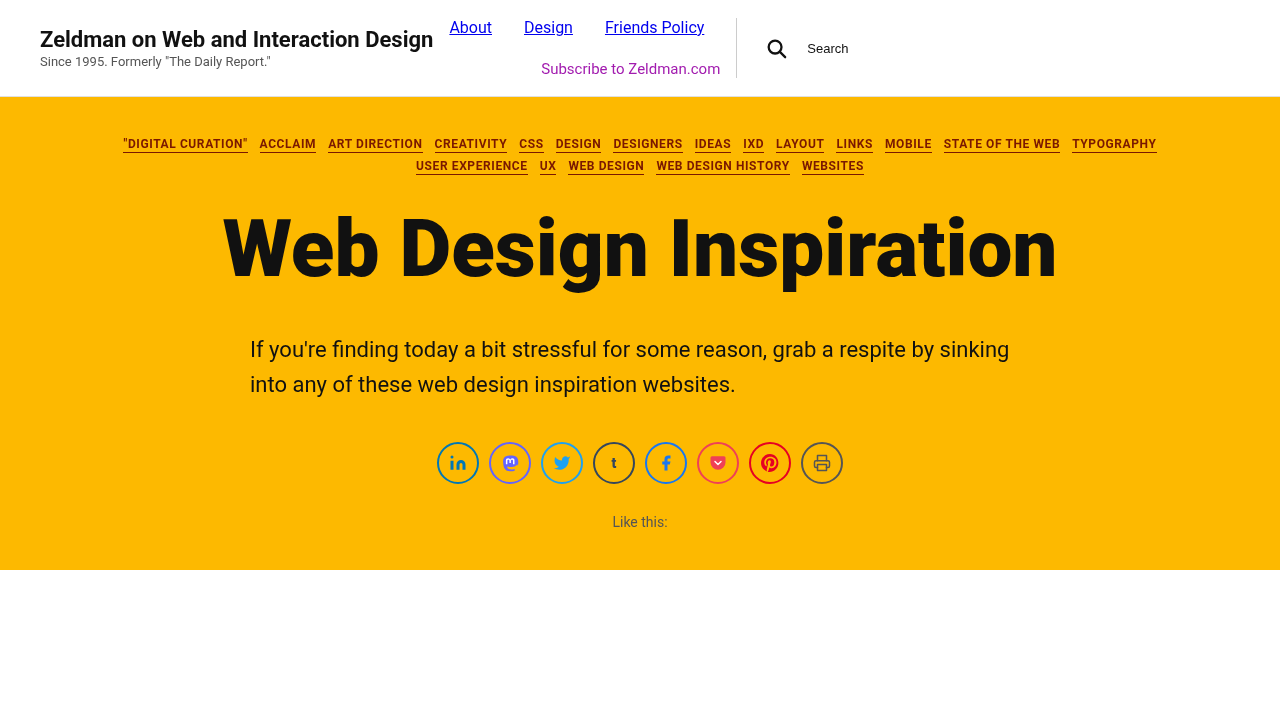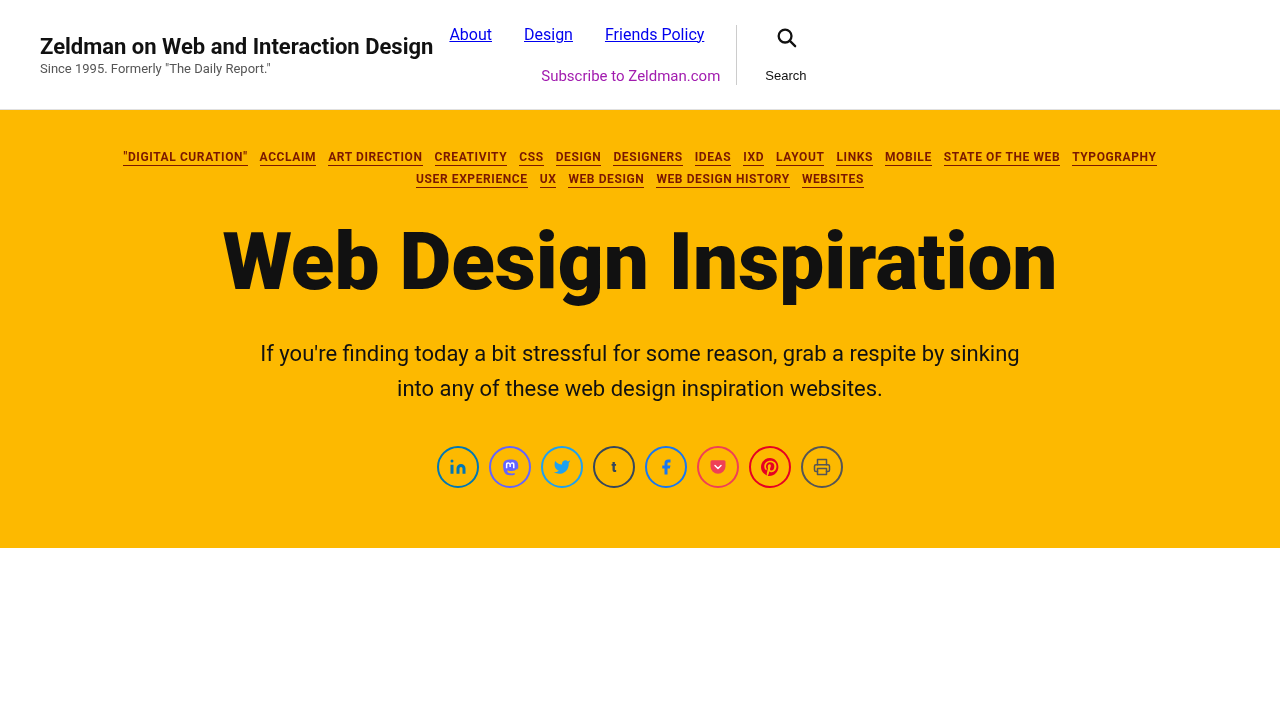--- a/index.html
+++ b/index.html
@@ -51,21 +51,21 @@
 
     .nav-divider {
       width: 1px;
       height: 60px;
       background: #ccc;
       margin: 0 16px;
     }
 
     .search-button {
       display: flex;
-      flex-direction: column;
+      flex-direction: row;
       align-items: center;
       background: none;
       border: none;
       cursor: pointer;
       padding: 8px 12px;
       gap: 20px;
     }
 
     .search-icon-svg {
       width: 22px;
@@ -104,29 +104,28 @@
       padding-bottom: 1px;
     }
 
     
     .post-title {
       font-size: 80px;
       font-weight: 900;
       color: #111;
       text-align: center;
       line-height: 1.1;
-      margin-bottom: 30px;
+      margin-bottom: 39px;
       padding: 0 80px;
     }
 
     
     .post-excerpt {
       font-size: 22px;
       color: #111;
-      text-align: center;
       line-height: 1.6;
       max-width: 780px;
       margin: 0 auto 40px;
     }
 
     
     .social-share {
       display: flex;
       justify-content: center;
       gap: 10px;
@@ -281,14 +280,17 @@
 
     <a href="#" class="social-btn print" title="Print">
       <svg width="18" height="18" viewBox="0 0 24 24" fill="none" stroke="#555" stroke-width="2" stroke-linecap="round" stroke-linejoin="round">
         <polyline points="6 9 6 2 18 2 18 9"></polyline>
           <path d="M6 18H4a2 2 0 0 1-2-2v-5a2 2 0 0 1 2-2h16a2 2 0 0 1 2 2v5a2 2 0 0 1-2 2h-2"></path>
           <rect x="6" y="14" width="12" height="8"></rect>
       </svg>
     </a>
   </div>
 
+  <div class="like-section">
+    <span>Like this:</span>
+  </div>
 
 </main>
 
 </body></html>

